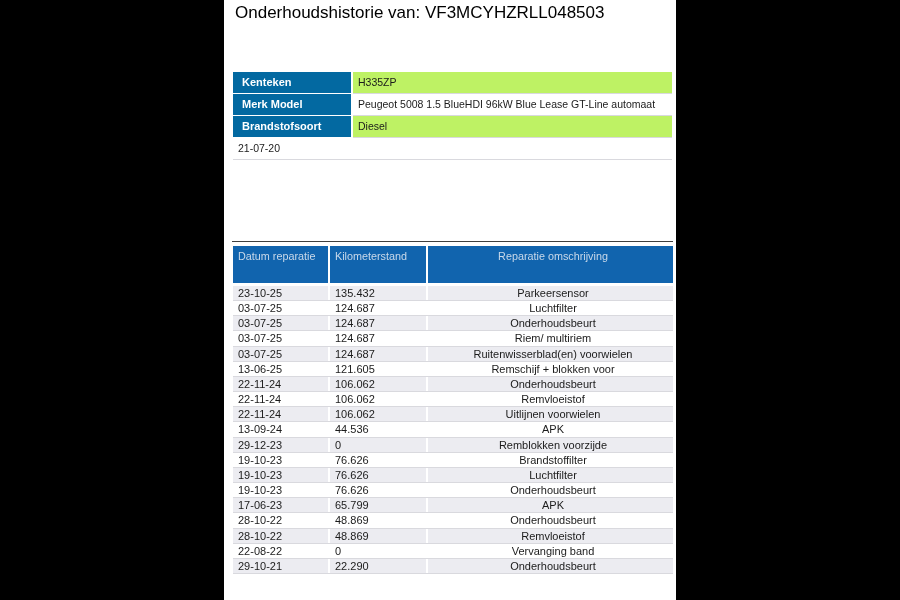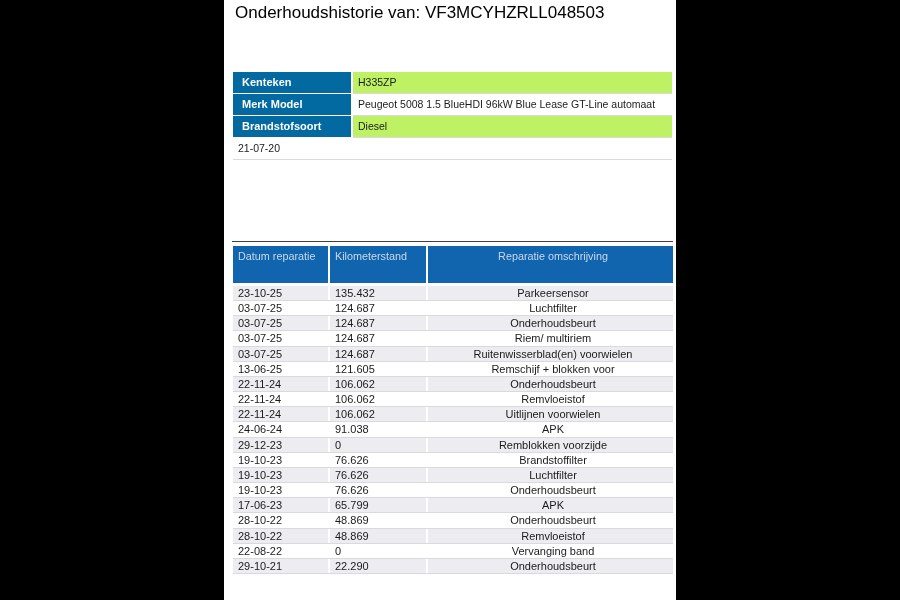--- a/index.html
+++ b/index.html
@@ -131,22 +131,22 @@
             <div class="m-cell w1">22-11-24</div>
             <div class="m-cell w2">106.062</div>
             <div class="m-cell w3">Remvloeistof</div>
           </div>
           <div class="m-row alt">
             <div class="m-cell w1">22-11-24</div>
             <div class="m-cell w2">106.062</div>
             <div class="m-cell w3">Uitlijnen voorwielen</div>
           </div>
           <div class="m-row">
-            <div class="m-cell w1">24-06-24</div>
-            <div class="m-cell w2">91.038</div>
+            <div class="m-cell w1">13-09-24</div>
+            <div class="m-cell w2">44.536</div>
             <div class="m-cell w3">APK</div>
           </div>
           <div class="m-row alt">
             <div class="m-cell w1">29-12-23</div>
             <div class="m-cell w2">0</div>
             <div class="m-cell w3">Remblokken voorzijde</div>
           </div>
           <div class="m-row">
             <div class="m-cell w1">19-10-23</div>
             <div class="m-cell w2">76.626</div>

